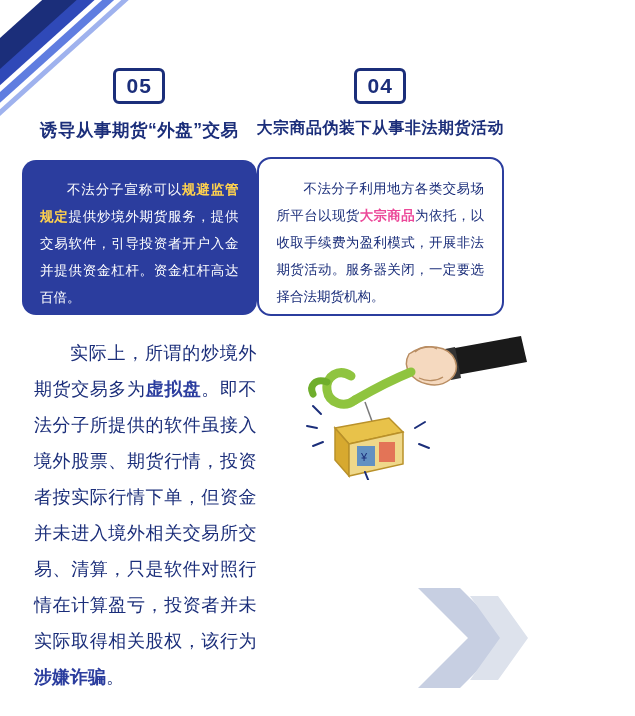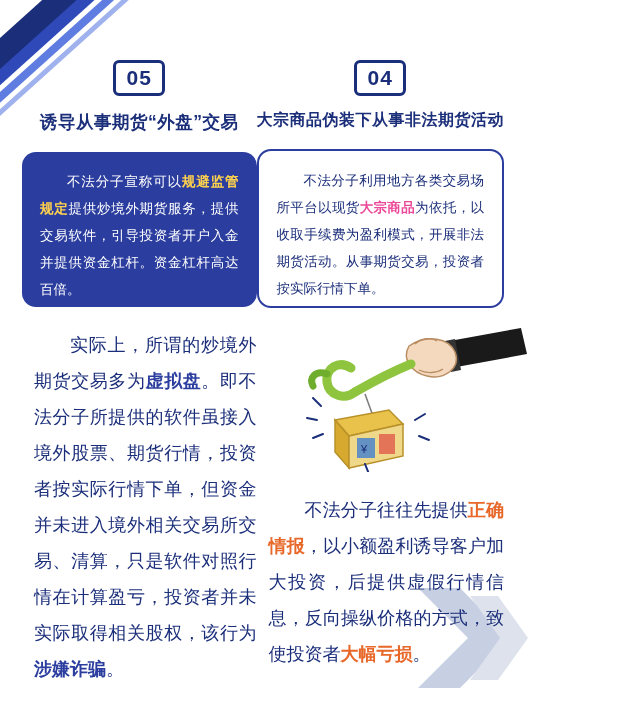--- a/index.html
+++ b/index.html
@@ -38,21 +38,21 @@
   
   .chevron {
     position: absolute;
     left: 418px; top: 588px;
     width: 110px; height: 105px;
     pointer-events: none;
   }
 
   .columns {
     position: absolute;
-    top: 60px; left: 0;
+    top: 68px; left: 0;
     width: 526px;
     display: flex;
     justify-content: space-between;
     padding: 0 22px;
   }
   .col { width: 280px; }
 
   .badge {
     width: 52px; height: 36px;
     margin: 0 auto 14px auto;
@@ -154,21 +154,21 @@
         </p>
       </div>
     </div>
 
     <div class="col right">
       <div class="badge">04</div>
       <div class="col-title">大宗商品伪装下从事非法期货活动</div>
 
       <div class="card outline">
         <p>
-          <span>不法分子利用地方各类交易场所平台以现货</span><span class="hl">大宗商品</span><span>为依托，以收取手续费为盈利模式，开展非法期货活动。从事期货交易，投资者按实际行情下单。</span>
+          <span>不法分子利用地方各类交易场所平台以现货</span><span class="hl">大宗商品</span><span>为依托，以收取手续费为盈利模式，开展非法期货活动。服务器关闭，一定要选择合法期货机构。</span>
         </p>
       </div>
 
       <div class="illus">
         <svg width="260" height="148" viewBox="0 0 260 148">
 
           <path d="M175 18 L252 4 L258 30 L182 44 Z" fill="#1a1a1a"></path>
           <path d="M176 17 L186 15 L192 46 L182 48 Z" fill="#333"></path>
 
           <path d="M140 22 C158 10 180 14 186 28 C192 44 176 56 158 52 C144 49 132 36 140 22 Z" fill="#f5d9bf" stroke="#b98d62" stroke-width="1.5"></path>
@@ -192,21 +192,16 @@
 
           <path d="M52 82 L44 74" stroke="#1b2e7a" stroke-width="2" stroke-linecap="round"></path>
           <path d="M48 96 L38 94" stroke="#1b2e7a" stroke-width="2" stroke-linecap="round"></path>
           <path d="M54 110 L44 114" stroke="#1b2e7a" stroke-width="2" stroke-linecap="round"></path>
           <path d="M146 96 L156 90" stroke="#1b2e7a" stroke-width="2" stroke-linecap="round"></path>
           <path d="M150 112 L160 116" stroke="#1b2e7a" stroke-width="2" stroke-linecap="round"></path>
           <path d="M100 150 L96 140" stroke="#1b2e7a" stroke-width="2" stroke-linecap="round"></path>
         </svg>
       </div>
 
-      <div class="body-text">
-        <p>
-          <span>不法分子往往先提供</span><span class="hl">正确情报</span><span>，以小额盈利诱导客户加大投资，后提供虚假行情信息，反向操纵价格的方式，致使投资者</span><span class="hl">大幅亏损</span><span>。</span>
-        </p>
-      </div>
     </div>
 
   </div>
 </div>
 
 </body></html>

